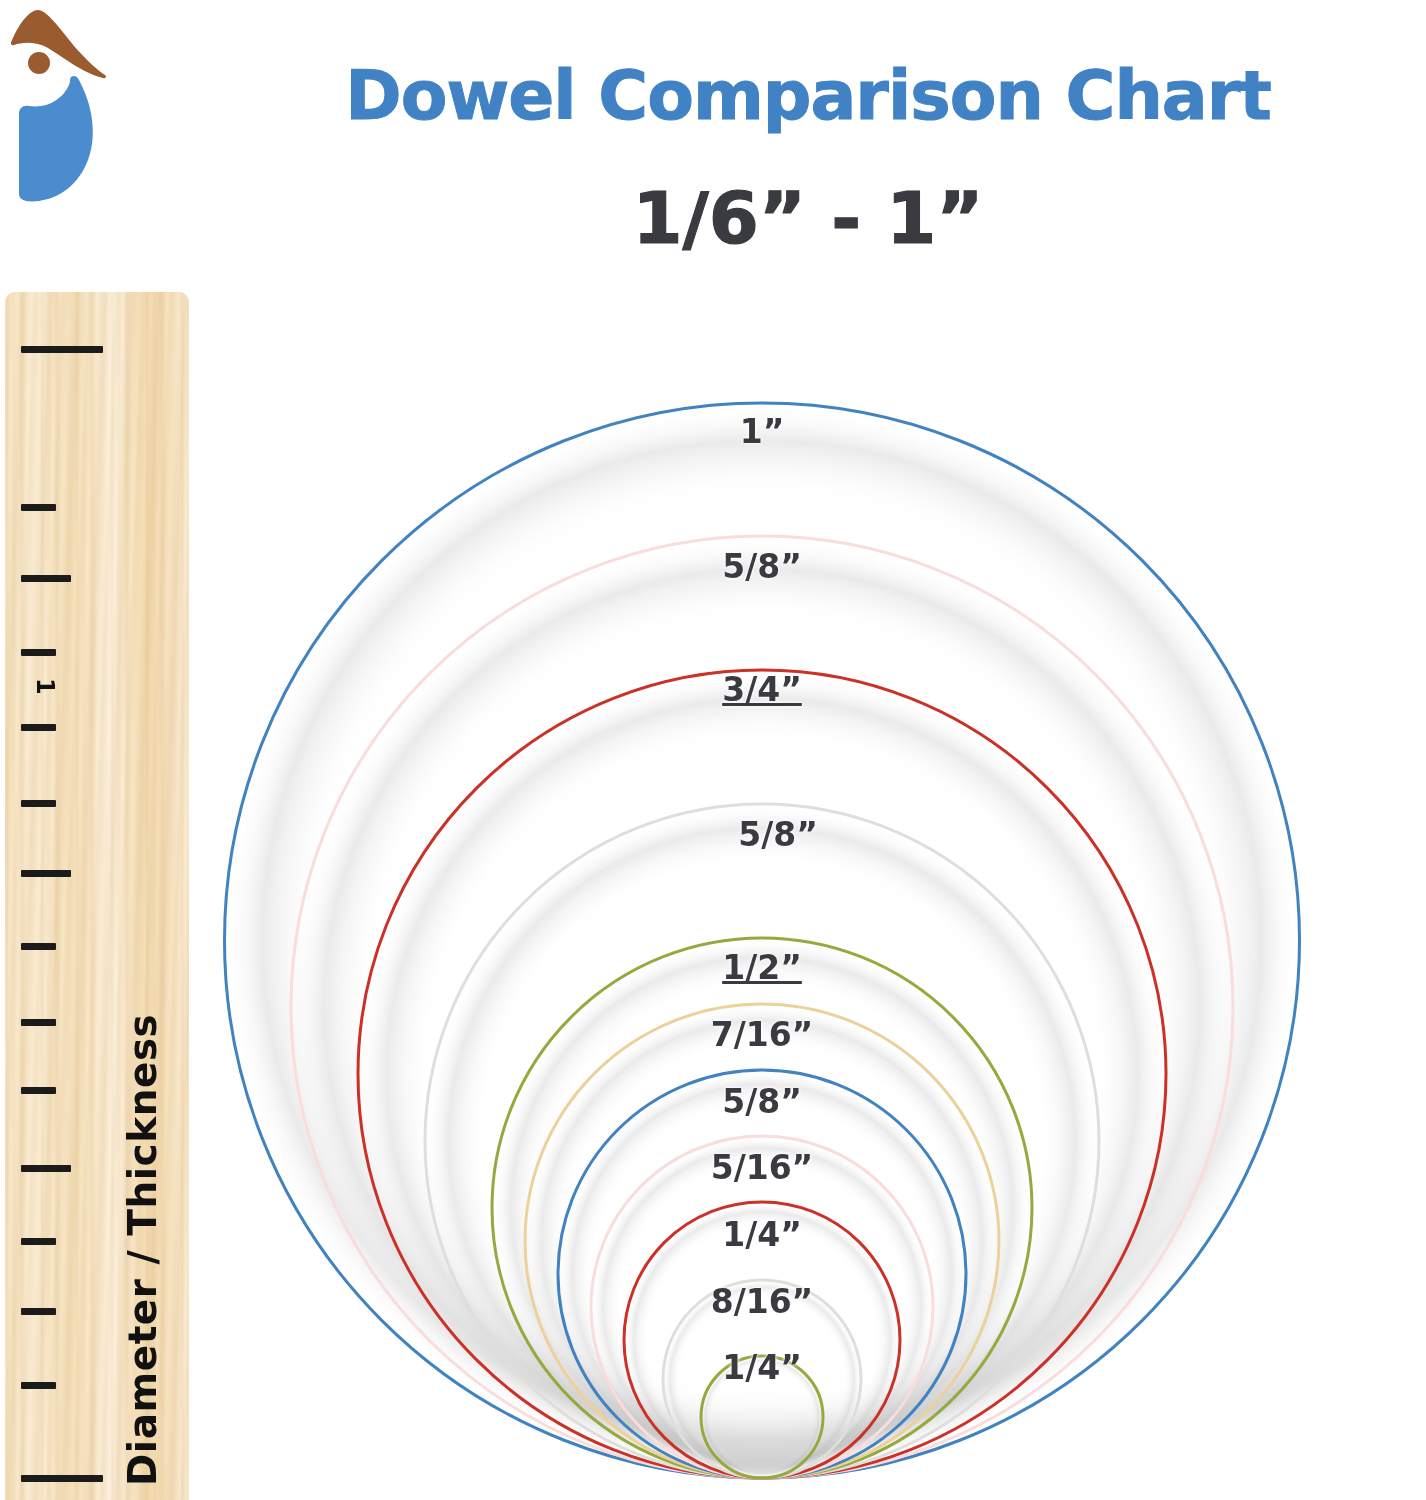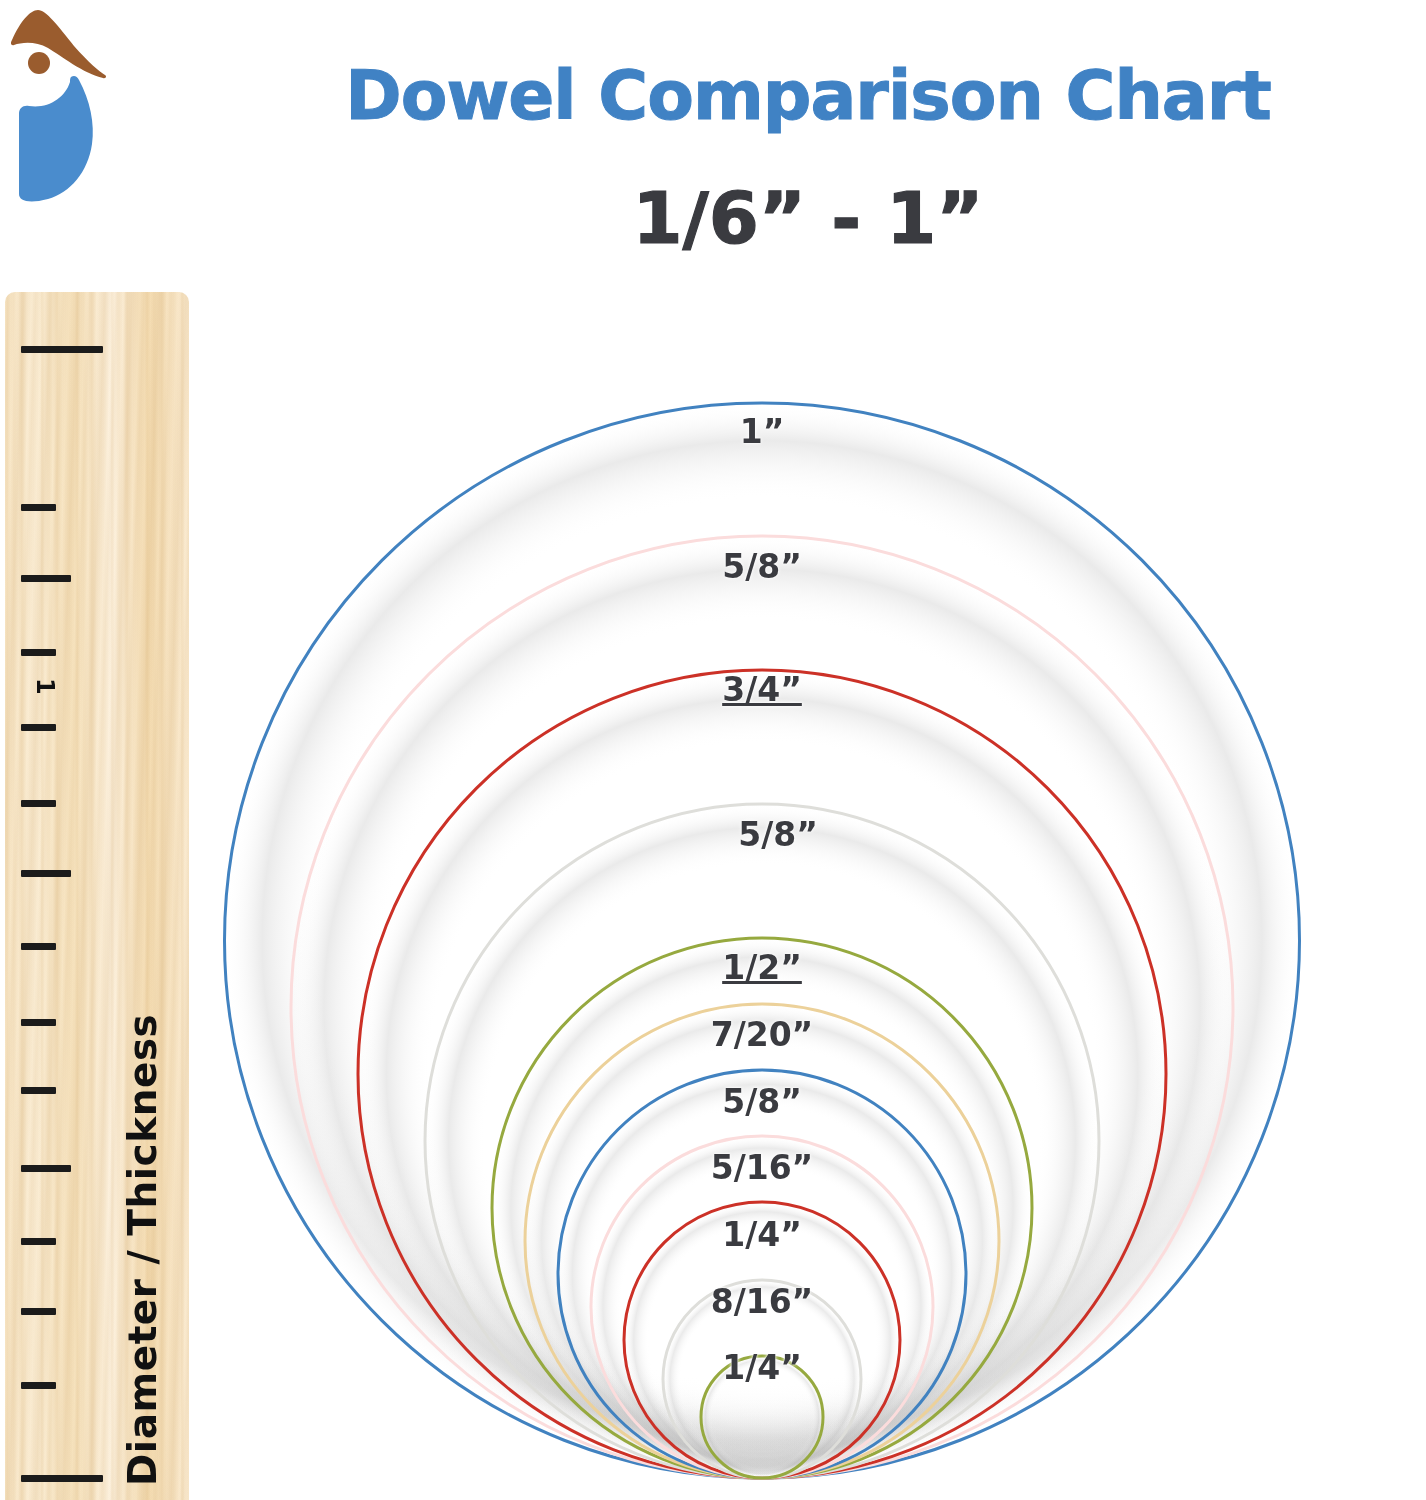--- a/index.html
+++ b/index.html
@@ -197,20 +197,20 @@
         <circle cx="762" cy="1417" r="60" fill="#ffffff" fill-opacity="0.0"></circle>
         <circle cx="762" cy="1417" r="61" fill="none" stroke="#96a93f" stroke-width="3"></circle>
       </g>
   </svg>
   <div id="circle-labels">
       <div class="circle-label" style="left: 762px; top: 412px;">1”</div>
       <div class="circle-label" style="left: 762px; top: 547px;">5/8”</div>
       <div class="circle-label" style="left: 762px; top: 670px; text-decoration: underline;">3/4”</div>
       <div class="circle-label" style="left: 778px; top: 815px;">5/8”</div>
       <div class="circle-label" style="left: 762px; top: 948px; text-decoration: underline;">1/2”</div>
-      <div class="circle-label" style="left: 762px; top: 1015px;">7/20”</div>
+      <div class="circle-label" style="left: 762px; top: 1015px;">7/16”</div>
       <div class="circle-label" style="left: 762px; top: 1082px;">5/8”</div>
       <div class="circle-label" style="left: 762px; top: 1148px;">5/16”</div>
       <div class="circle-label" style="left: 762px; top: 1215px;">1/4”</div>
       <div class="circle-label" style="left: 762px; top: 1282px;">8/16”</div>
       <div class="circle-label" style="left: 762px; top: 1348px;">1/4”</div>
     </div>
 </div>
 
 </body></html>

